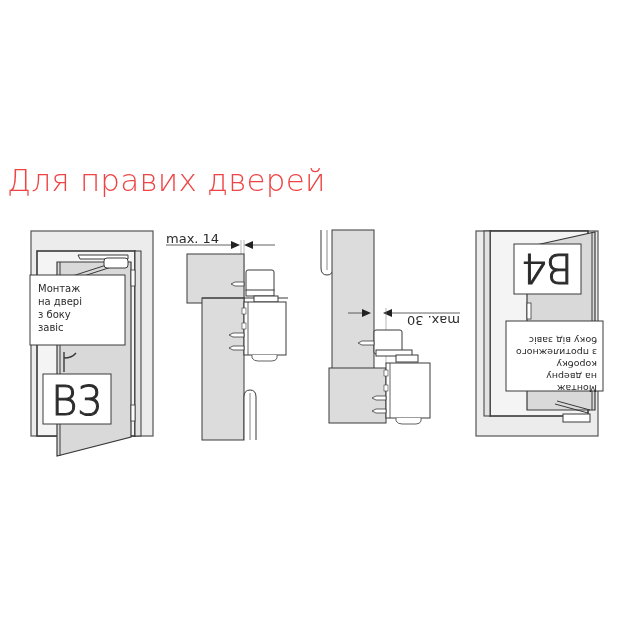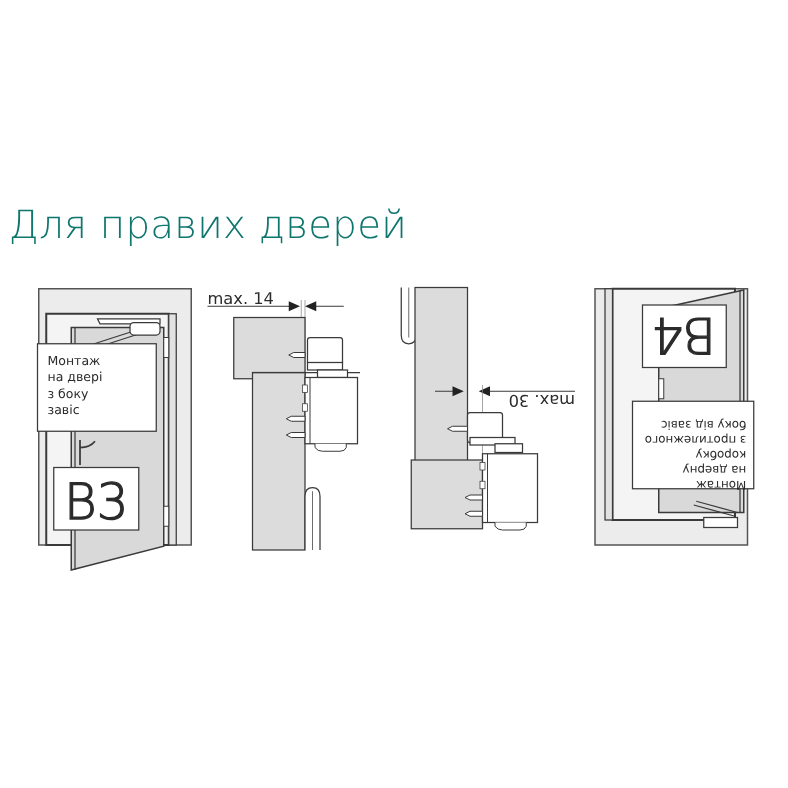--- a/index.html
+++ b/index.html
@@ -1,17 +1,17 @@
 <!DOCTYPE html>
 <html><head>
   <meta charset="utf-8">
   <style>
     html, body { margin: 0; padding: 0; background: #ffffff; }
     body { width: 630px; height: 630px; position: relative; overflow: hidden; font-family: "DejaVu Sans", sans-serif; }
-    .title { position: absolute; left: 7px; top: 162px; font-size: 31px; color: #0f766e; font-weight: 300; letter-spacing: 0.2px; font-family: "DejaVu Sans", sans-serif; }
+    .title { position: absolute; left: 7px; top: 162px; font-size: 31px; color: #ef4444; font-weight: 300; letter-spacing: 0.2px; font-family: "DejaVu Sans", sans-serif; }
     svg { position: absolute; left: 0; top: 0; }
     .lbl { font-family: "DejaVu Sans", sans-serif; fill: #2b2b2b; }
   </style>
 </head>
 <body>
 
 <div class="title">Для правих дверей</div>
 
 <svg width="630" height="630" viewBox="0 0 630 630">
 

